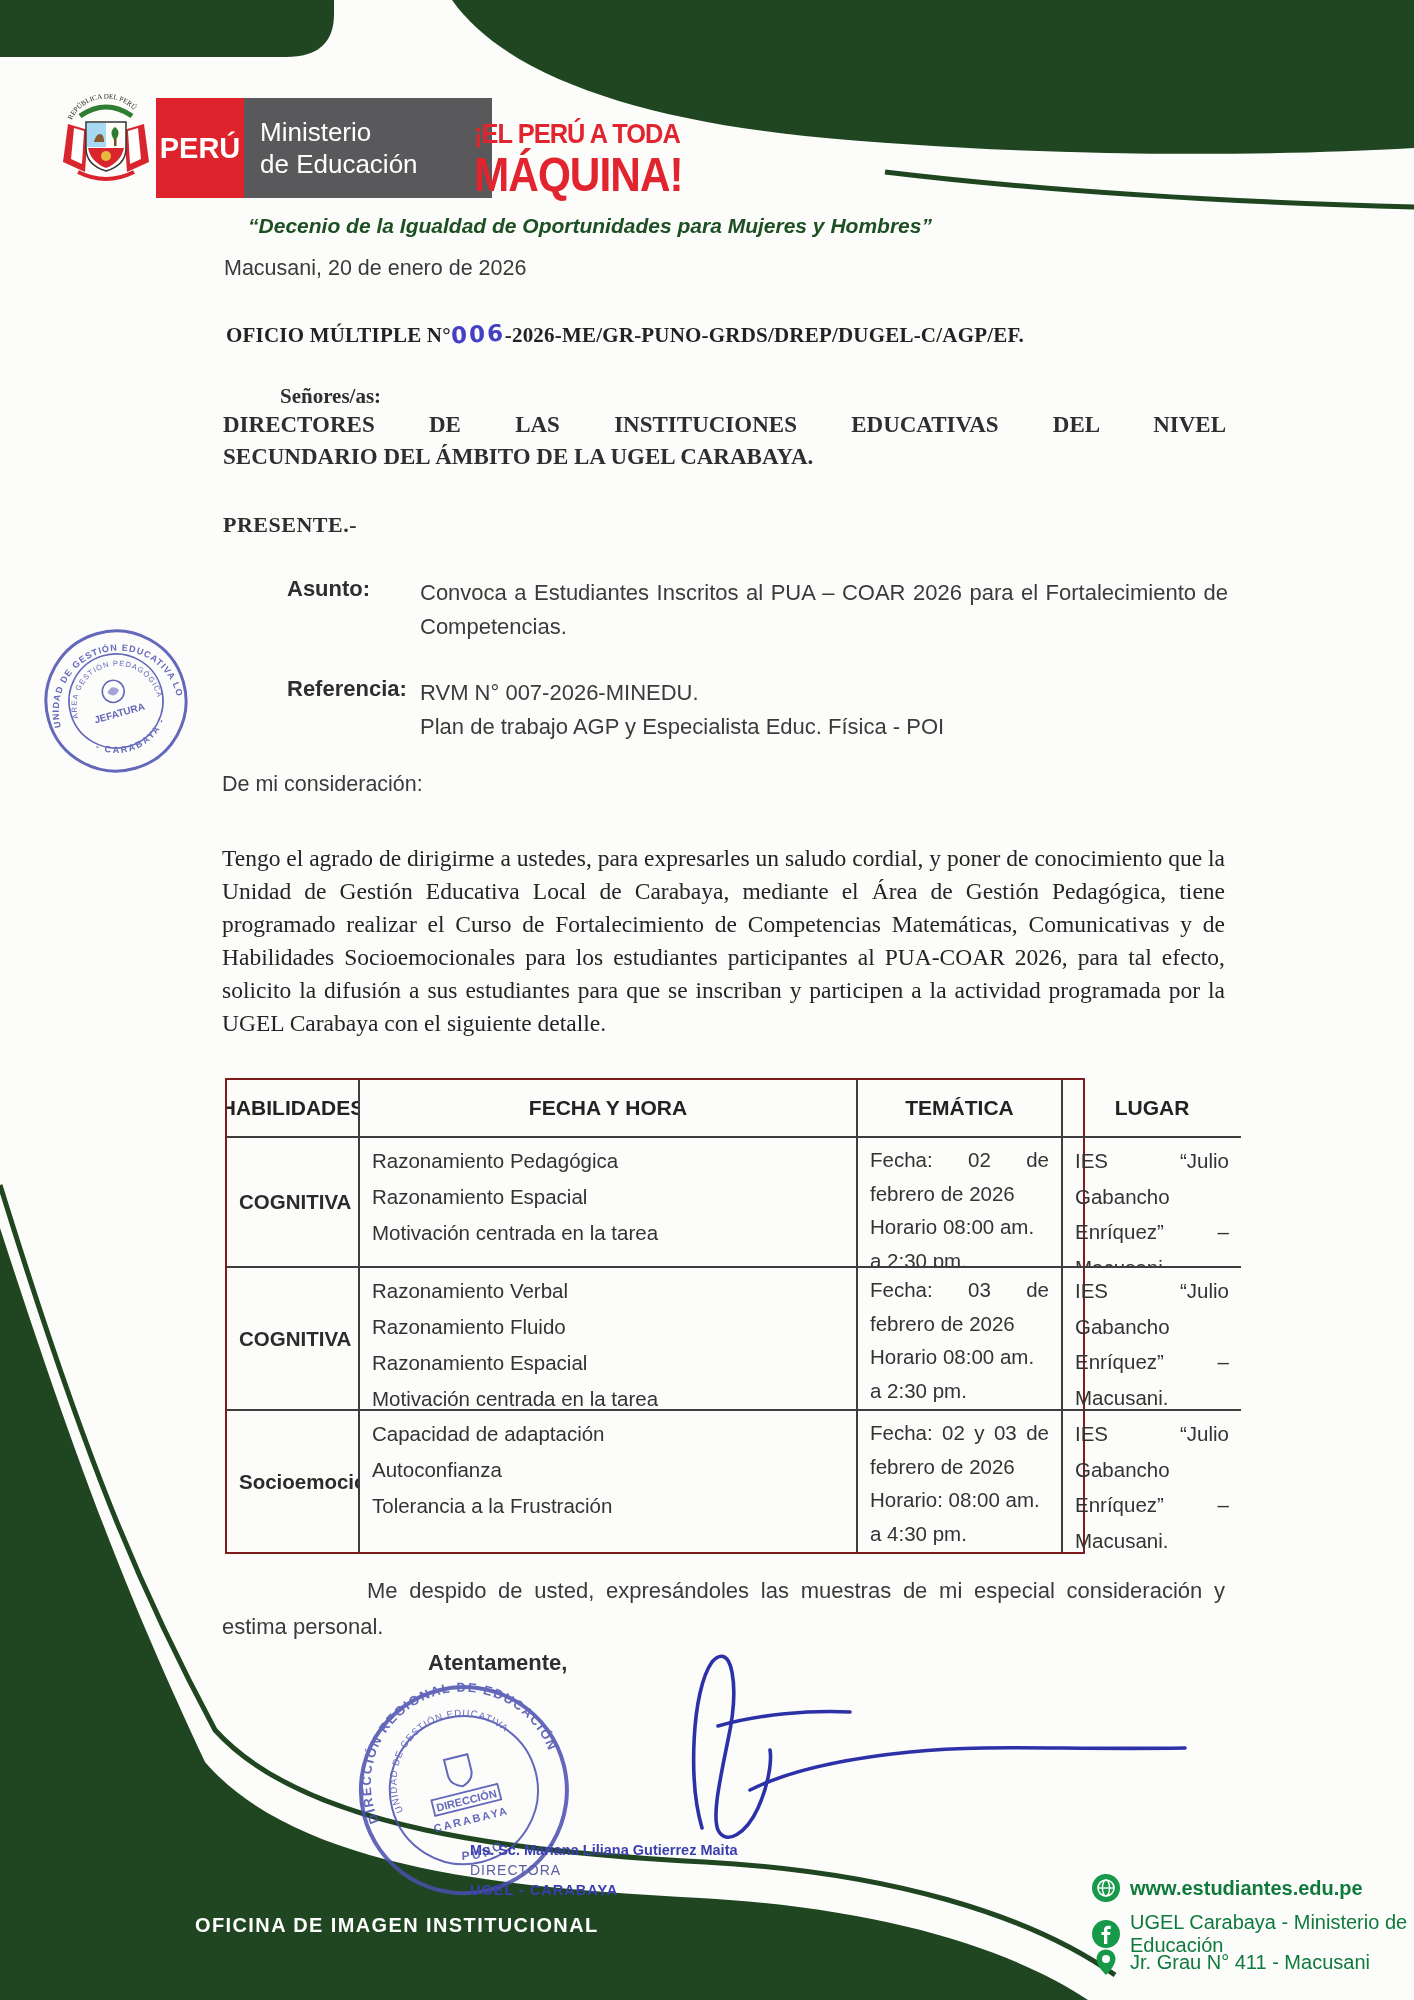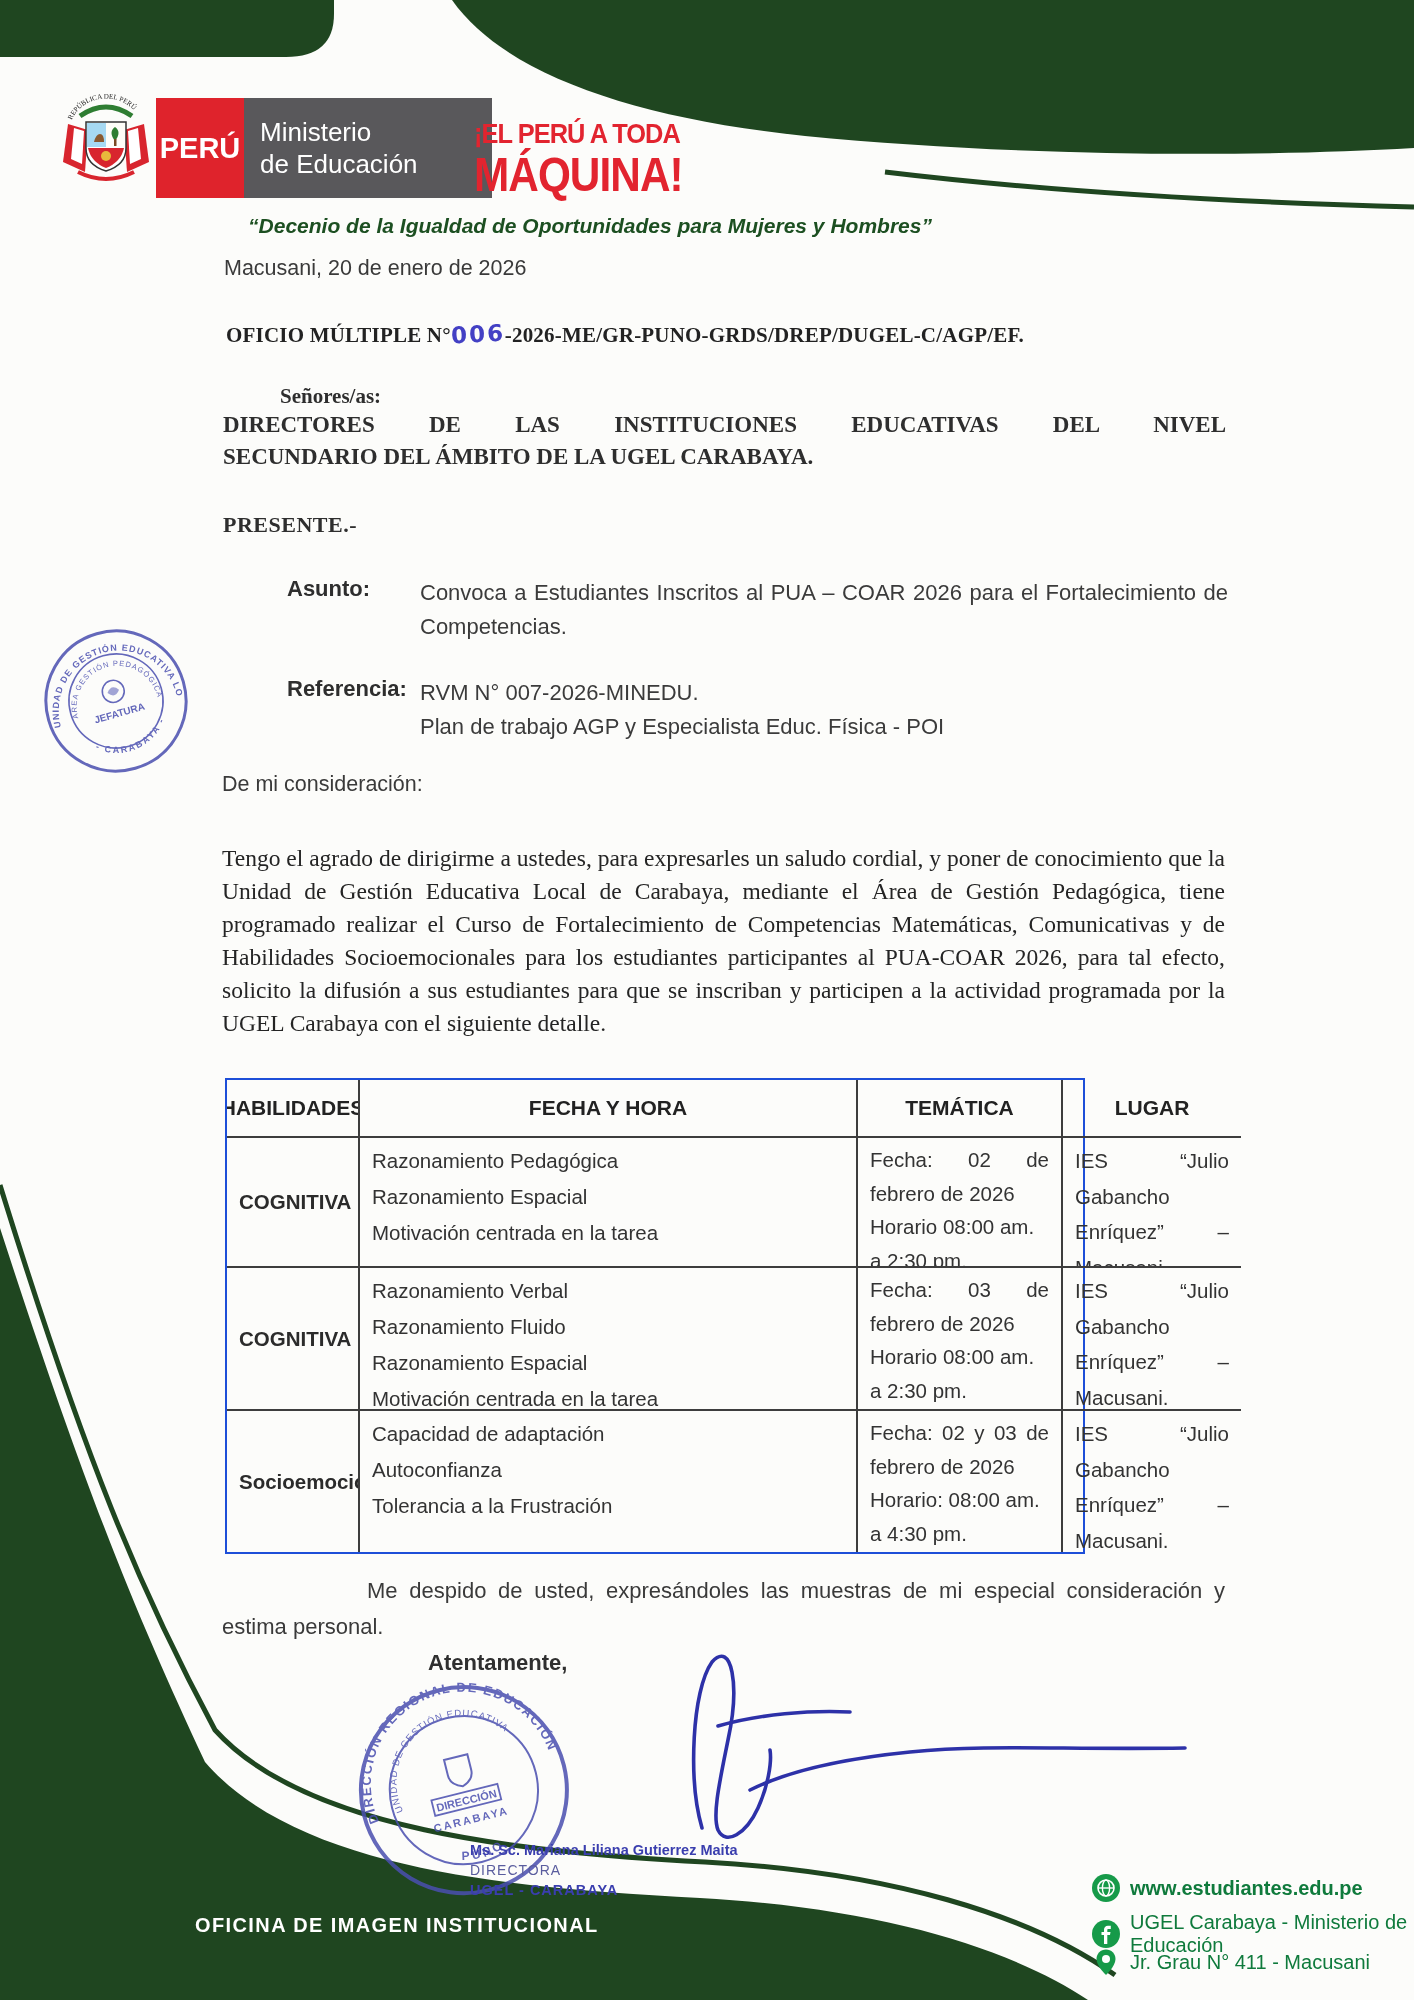--- a/index.html
+++ b/index.html
@@ -33,21 +33,21 @@
   #presente{left:223px;top:512px;font-size:22px;font-weight:bold;z-index:3;letter-spacing:.5px;}
   #asunto-label{left:287px;top:576px;font-size:22px;font-weight:bold;z-index:3;}
   #asunto-text{left:420px;top:576px;width:808px;font-size:22px;line-height:34px;z-index:3;
       text-align:justify;color:#3b3b3b;}
   #ref-label{left:287px;top:676px;font-size:22px;font-weight:bold;z-index:3;}
   #ref-lines{left:420px;top:676px;width:808px;font-size:22px;line-height:34px;z-index:3;color:#3b3b3b;}
   #salutation{left:222px;top:772px;font-size:21.5px;z-index:3;color:#3a3a3a;}
   #body-par{left:222px;top:842px;width:1003px;z-index:3;font-size:23.5px;line-height:33px;
       text-align:justify;color:#242424;}
   
-  #tbl{left:225px;top:1078px;width:860px;z-index:3;border:2px solid #1d4ed8;box-sizing:border-box;
+  #tbl{left:225px;top:1078px;width:860px;z-index:3;border:2px solid #7f1d1d;box-sizing:border-box;
       display:grid;grid-template-columns:133px 498px 205px 178px;grid-template-rows:58px 130px 143px 141px;
       background:transparent;font-size:20.5px;color:#333;}
   #tbl > div{border-right:2px solid #3d3d3d;border-bottom:2px solid #3d3d3d;box-sizing:border-box;overflow:hidden;}
   #tbl > div:nth-child(4n){border-right:none;}
   #tbl > div:nth-last-child(-n+4){border-bottom:none;}
   .th{display:flex;align-items:center;justify-content:center;font-weight:bold;font-size:21px;color:#222;}
   .skill-cell{display:flex;align-items:center;padding-left:12px;font-weight:bold;font-size:20.5px;color:#2b2b2b;}
   .lines{padding:5px 12px 0 12px;}
   .col-tema .line{line-height:36px;}
   .col-fecha .line{line-height:33.5px;}

